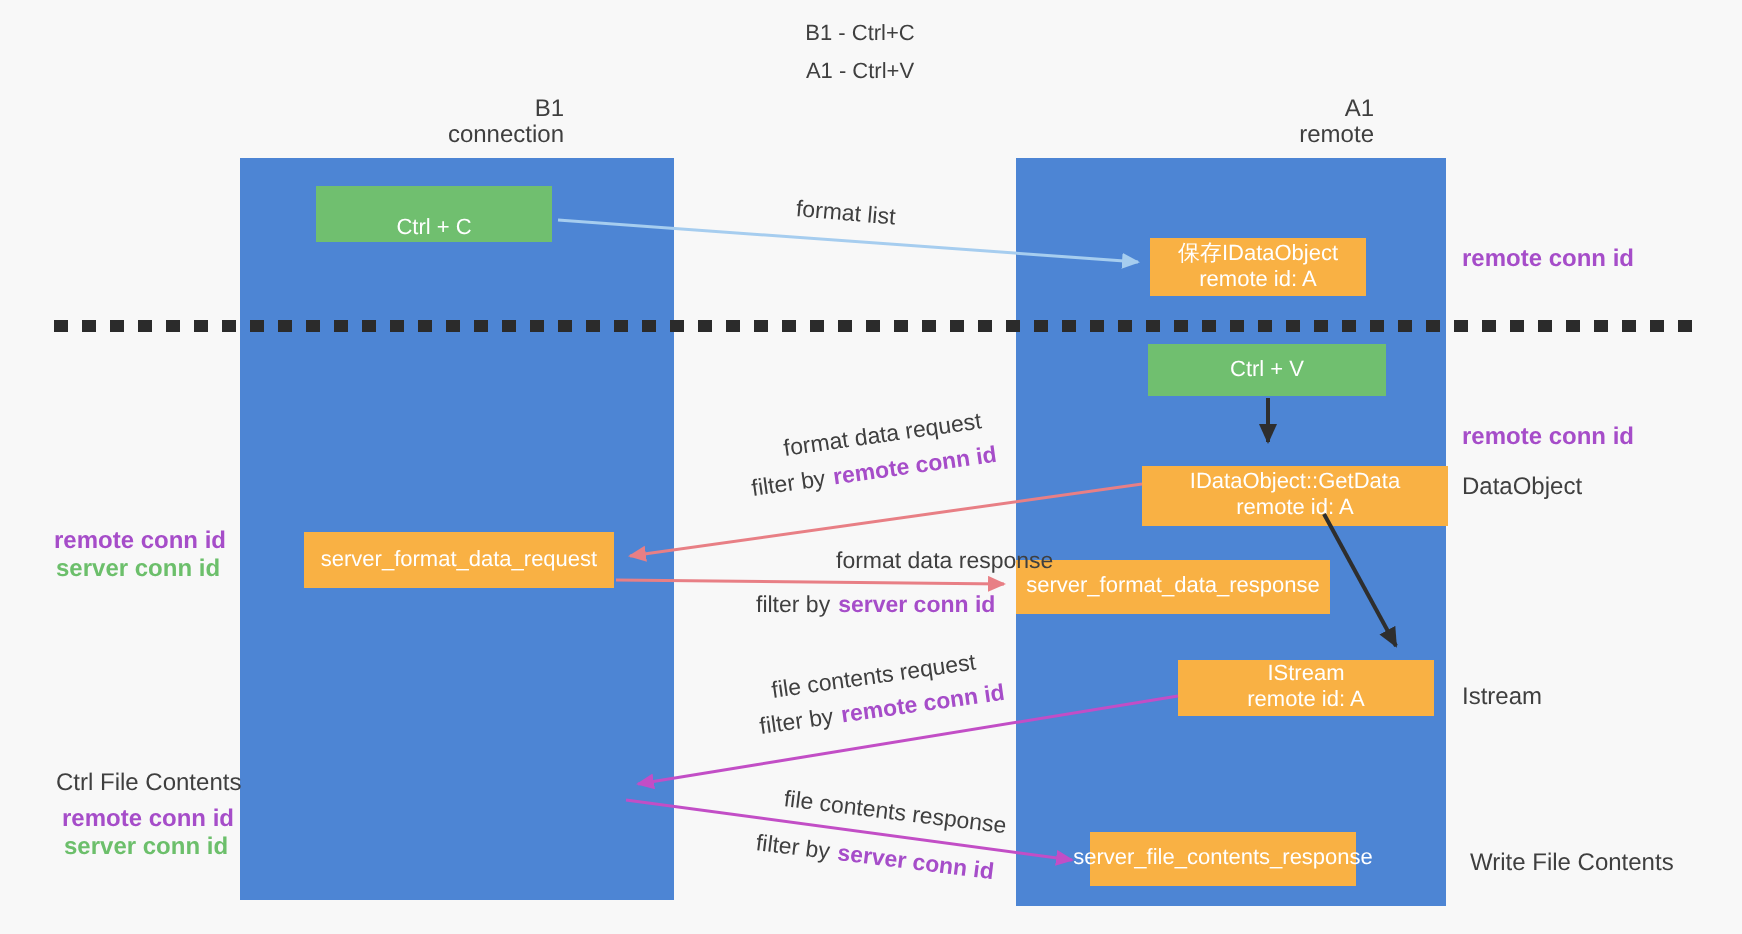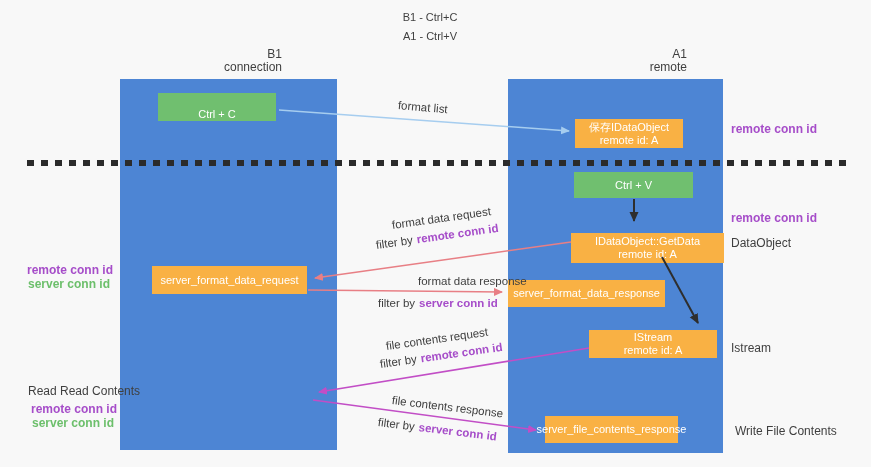--- a/index.html
+++ b/index.html
@@ -163,17 +163,17 @@
   </div>
 
   <div class="lbl side purple" style="left:731px; top:122px;">remote conn id</div>
   <div class="lbl side purple" style="left:731px; top:211px;">remote conn id</div>
   <div class="lbl side" style="left:731px; top:236px;">DataObject</div>
   <div class="lbl side" style="left:731px; top:341px;">Istream</div>
   <div class="lbl side" style="left:735px; top:424px;">Write File Contents</div>
 
   <div class="lbl side purple" style="left:27px; top:263px;">remote conn id</div>
   <div class="lbl side green-t" style="left:28px; top:277px;">server conn id</div>
-  <div class="lbl side" style="left:28px; top:384px;">Read Read Contents</div>
+  <div class="lbl side" style="left:28px; top:384px;">Ctrl File Contents</div>
   <div class="lbl side purple" style="left:31px; top:402px;">remote conn id</div>
   <div class="lbl side green-t" style="left:32px; top:416px;">server conn id</div>
 
 </div>
 
 </body></html>

